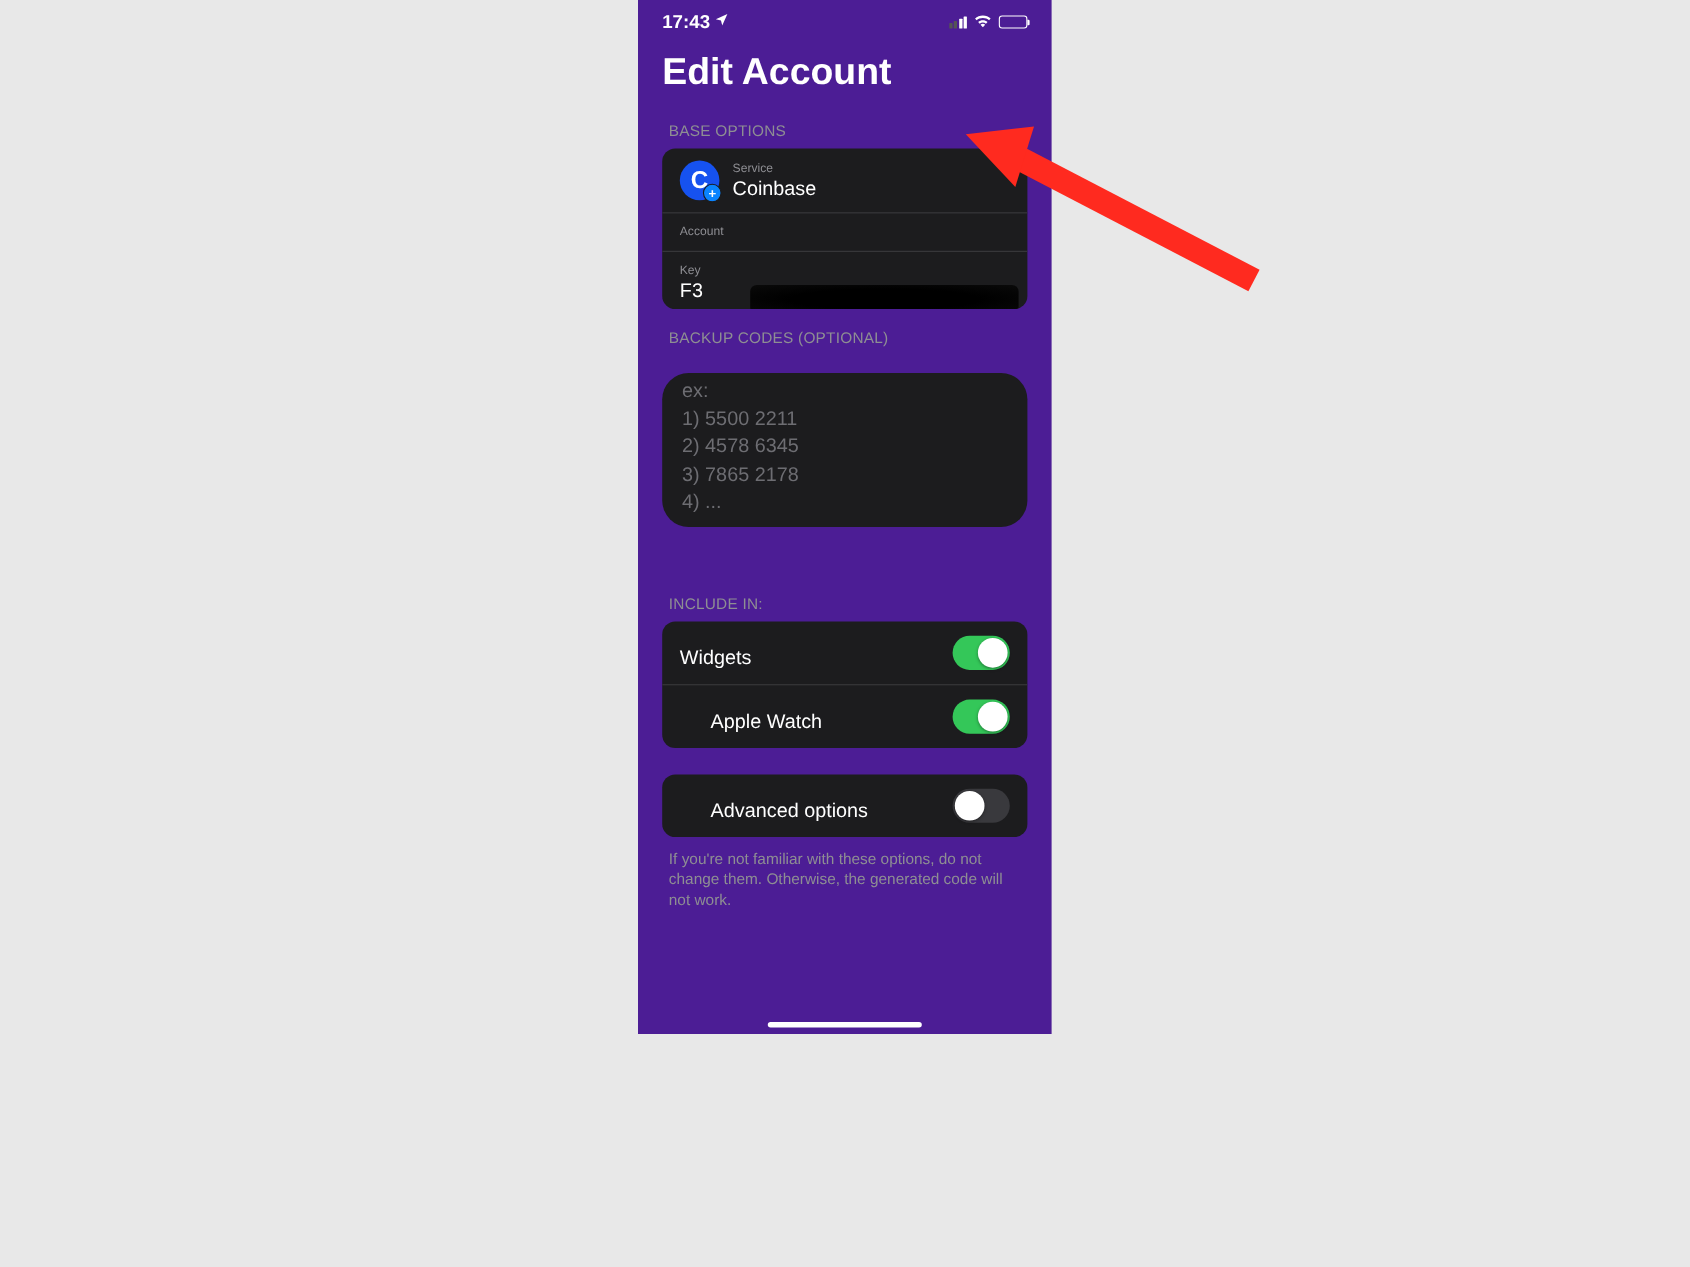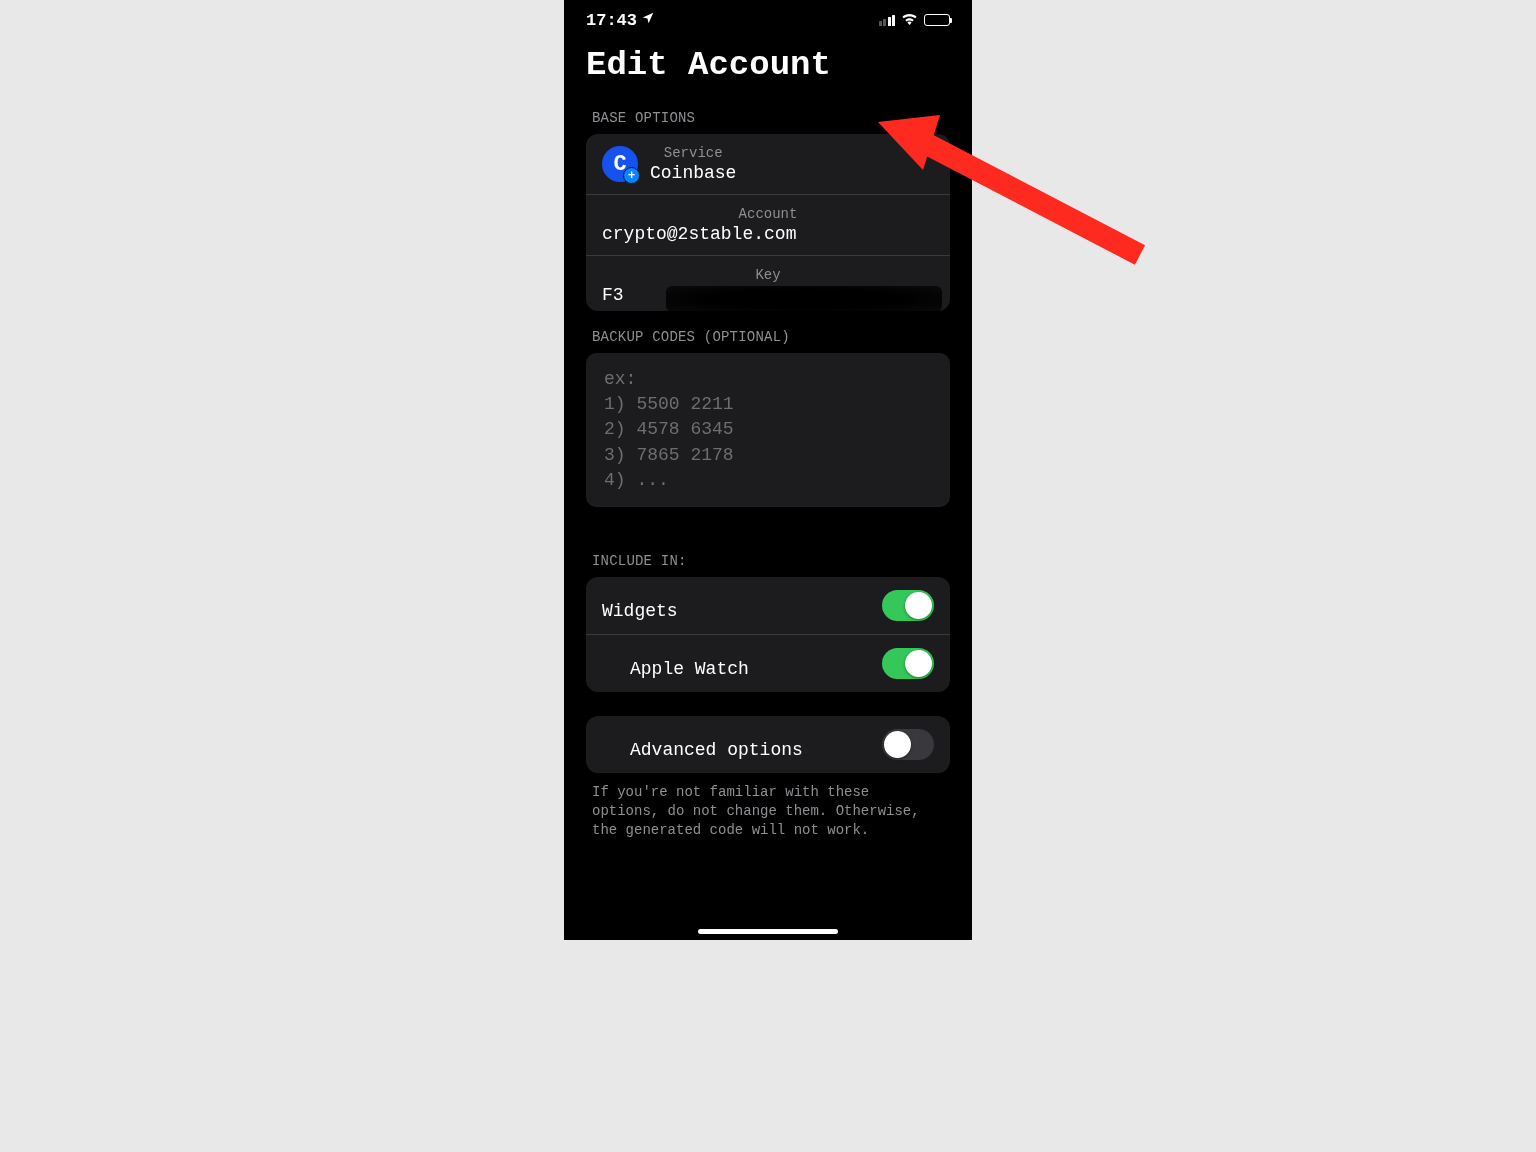--- a/index.html
+++ b/index.html
@@ -7,27 +7,26 @@
       background: #e8e8e8;
       width: 1536px;
       height: 1152px;
       font-family: -apple-system, BlinkMacSystemFont, 'Segoe UI', sans-serif;
       display: flex;
       justify-content: center;
       align-items: flex-start;
       position: relative;
     }
     .phone {
-      width: 408px;
+      width: 376px;
       height: 940px;
-      background: #000000;
+      background: #4c1d95;
       margin-top: 0;
       position: relative;
       overflow: hidden;
-      font-family: Liberation Mono, monospace;
     }
     .status-bar {
       height: 40px;
       display: flex;
       justify-content: space-between;
       align-items: center;
       padding: 0 22px;
       color: #fff;
       font-size: 17px;
       font-weight: 600;
@@ -81,22 +80,21 @@
       overflow: hidden;
     }
     .row {
       padding: 11px 16px;
       border-bottom: 0.5px solid #3a3a3c;
       position: relative;
     }
     .row:last-child { border-bottom: none; }
     .row-label {
       color: #8e8e93;
-      font-size: 14px;
-      text-align: center;
+      font-size: 11px;
     }
     .row-value {
       color: #fff;
       font-size: 18px;
       margin-top: 2px;
     }
     .service-row { display: flex; align-items: center; gap: 12px; }
     .service-icon {
       width: 36px; height: 36px; border-radius: 50%;
       background: #1652f0;
@@ -110,22 +108,22 @@
       width:15px; height:15px; border-radius:50%; background:#0a84ff;
       font-size:12px; display:flex; align-items:center; justify-content:center;
       border: 1.5px solid #1c1c1e; font-weight:700; line-height:1;
     }
     .key-redact {
       position:absolute; left:80px; right:8px; top:30px; height:26px;
       background: radial-gradient(ellipse at center, #000 50%, #0a0a0a 100%);
       border-radius:6px;
     }
     .backup-area {
-      background:#1c1c1e; margin: 0 22px; border-radius:10px;
-      padding: 14px 18px; min-height: 140px;
+      background:#1c1c1e; margin: 16px 22px; border-radius:24px;
+      padding: 4px 18px; min-height: 140px;
     }
     .backup-placeholder { color:#6d6d72; font-size:18px; line-height:1.4; white-space:pre-line;}
     .toggle-row {
       display:flex; justify-content:space-between; align-items:flex-end;
       padding: 13px 16px; border-bottom:0.5px solid #3a3a3c;
     }
     .toggle-row:last-child{border-bottom:none;padding-left:44px;}
     .toggle-label{ color:#fff; font-size:18px;}
     .toggle {
       width: 52px; height:31px; background:#34c759; border-radius:16px; position:relative;
@@ -188,21 +186,20 @@
   <div class="card">
     <div class="row service-row">
       <div class="service-icon">C</div>
       <div>
         <div class="row-label">Service</div>
         <div class="row-value">Coinbase</div>
       </div>
     </div>
     <div class="row">
       <div class="row-label">Account</div>
-      <div class="row-value">crypto@2stable.com</div>
     </div>
     <div class="row" style="padding-bottom:6px">
       <div class="row-label">Key</div>
       <div class="row-value">F3</div>
       <div class="key-redact"></div>
     </div>
   </div>
 
   <div class="section-header" style="padding-top:18px">BACKUP CODES (OPTIONAL)</div>
   <div class="backup-area">

